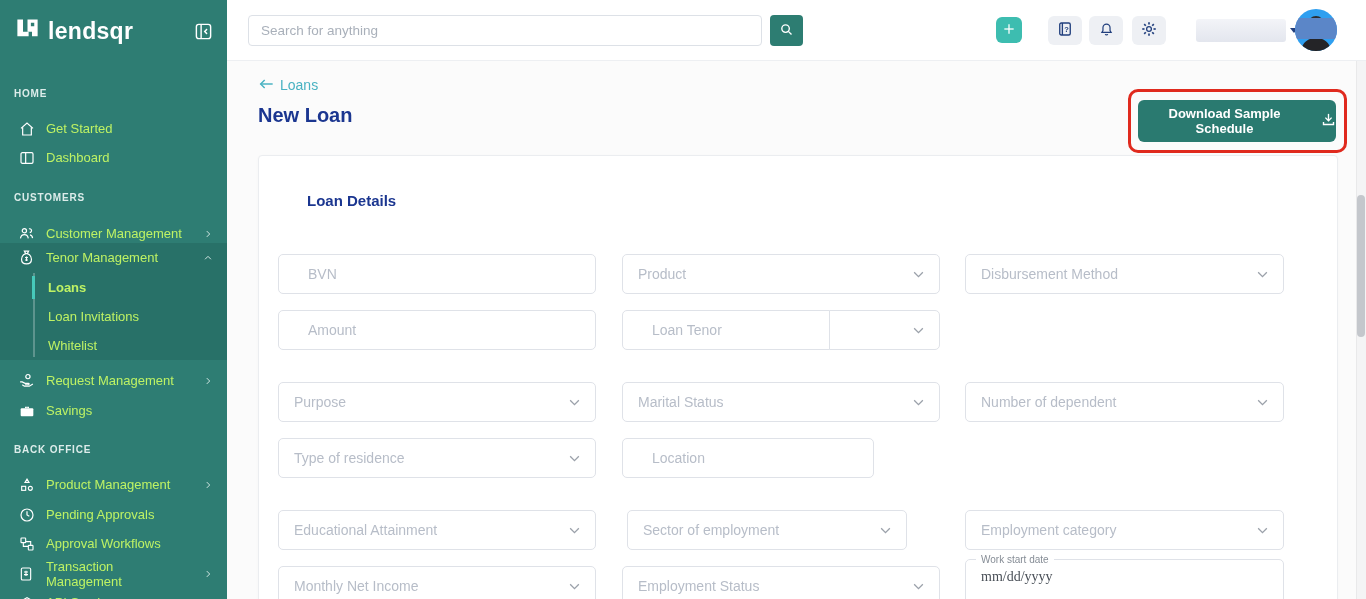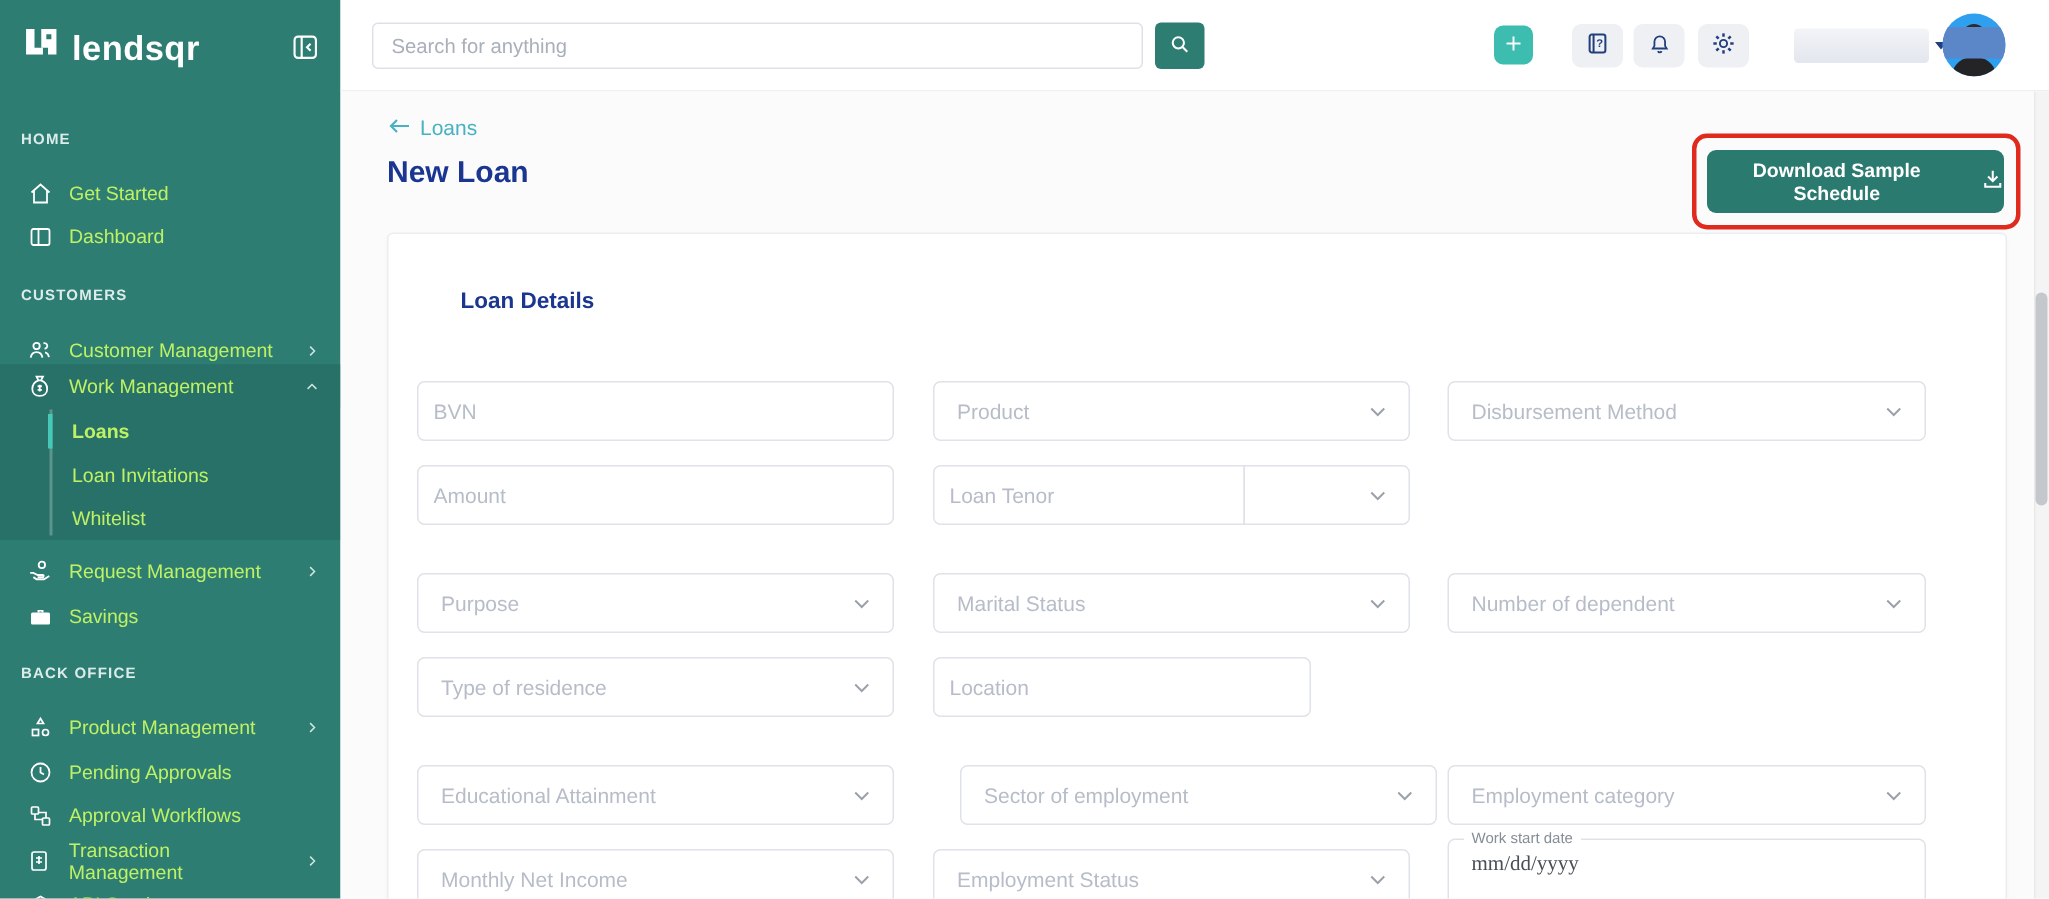--- a/index.html
+++ b/index.html
@@ -36,21 +36,21 @@
   
   .content { position:absolute; left:227px; top:61px; width:1139px; height:538px; background:#fbfbfb; overflow:hidden; }
   .breadcrumb { position:absolute; left:31px; top:16px; display:flex; align-items:center; gap:6px; color:#48b2c2; font-size:14px; cursor:pointer; }
   .page-title { position:absolute; left:31px; top:43px; color:#1b3690; font-size:20px; font-weight:700; }
   .annotation { position:absolute; left:901px; top:28px; width:219px; height:64px; border:3px solid #e02a1e; border-radius:10px; }
   .dl-btn { position:absolute; left:911px; top:39px; width:198px; height:42px; background:#2a7a70; color:#ffffff; border:none; border-radius:6px; font-size:13px; font-weight:700; display:flex; align-items:center; justify-content:center; gap:10px; cursor:pointer; font-family:"Liberation Sans", sans-serif; }
   .card { position:absolute; left:31px; top:94px; width:1080px; height:480px; background:#fff; border:1px solid #ebedf0; border-radius:4px; box-shadow:0 1px 3px rgba(0,0,0,.03); }
   .section-title { position:absolute; left:19px; top:36px; color:#1b3690; font-size:15px; font-weight:700;margin-left:29px; }
 
   .fld { position:absolute; height:40px; border:1px solid #dfe2e8; border-radius:5px; background:#fff; font-size:14px; }
-  input.fld { padding:0 10px; color:#494f57; outline:none; }
+  input.fld { padding:0 29px; color:#494f57; outline:none; }
   input.fld::placeholder { color:#b7bdc8; }
   .sel { display:flex; align-items:center; padding:0 14px 0 15px; cursor:pointer; }
   .sel .ph { color:#b7bdc8; }
   .sel .chev { margin-left:auto; display:flex; }
 
   fieldset.datefld { position:absolute; left:706px; top:398px; width:319px; height:58px; border:1px solid #dfe2e8; border-radius:5px; background:#fff; padding:0; }
   .datelegend { font-size:10px; color:#868d96; margin-left:10px; padding:0 5px; }
   .dateinput { border:none; outline:none; margin:4px 0 0 15px; font-size:14px; color:#494f57; width:200px; font-family:Liberation Serif, serif; background:transparent; }
 
   .scrollbar-track { position:absolute; right:0; top:0; width:10px; height:538px; background:#f4f4f5; border-left:1px solid #e9e9ea; }
@@ -120,21 +120,21 @@
   <div class="s-subbg"></div>
 
   <div class="s-item expanded" style="top:243px">
     <span class="s-ic">
         <svg width="17" height="17" viewBox="0 0 24 24" fill="none" stroke="#fff" stroke-width="1.7">
           <path d="M9 3h6l-1.8 3.5h-2.4z"></path>
           <path d="M10.8 6.5C7 8 5 11 5 14.5 5 18.6 8 21 12 21s7-2.4 7-6.5C19 11 17 8 13.2 6.5"></path>
           <path d="M10 12h4M10 15.5h4M12 10.5v6.5"></path>
         </svg>
       </span>
-    <span>Work Management</span>
+    <span>Tenor Management</span>
     <span class="s-chev">
         <svg width="10" height="10" viewBox="0 0 24 24" fill="none" stroke="#cfe6e2" stroke-width="2.4">
           <polyline points="5,15 12,8 19,15"></polyline>
         </svg>
       </span>
   </div>
 
   <div class="s-guide"></div>
   <div class="s-activebar"></div>
 
@@ -376,21 +376,21 @@
     <input class="fld" style="left: 363px; top: 282px; width: 252px;" placeholder="Location">
 
     <div class="fld sel" style="left:19px; top:354px; width:318px">
       <span class="ph">Educational Attainment</span>
       <span class="chev">
           <svg width="13" height="9" viewBox="0 0 24 16" fill="none" stroke="#9ba1aa" stroke-width="2.4">
             <polyline points="4,4 12,12 20,4"></polyline>
           </svg>
         </span>
     </div>
-    <div class="fld sel" style="left:381px; top:354px; width:318px">
+    <div class="fld sel" style="left:368px; top:354px; width:280px">
       <span class="ph">Sector of employment</span>
       <span class="chev">
           <svg width="13" height="9" viewBox="0 0 24 16" fill="none" stroke="#9ba1aa" stroke-width="2.4">
             <polyline points="4,4 12,12 20,4"></polyline>
           </svg>
         </span>
     </div>
     <div class="fld sel" style="left:706px; top:354px; width:319px">
       <span class="ph">Employment category</span>
       <span class="chev">

